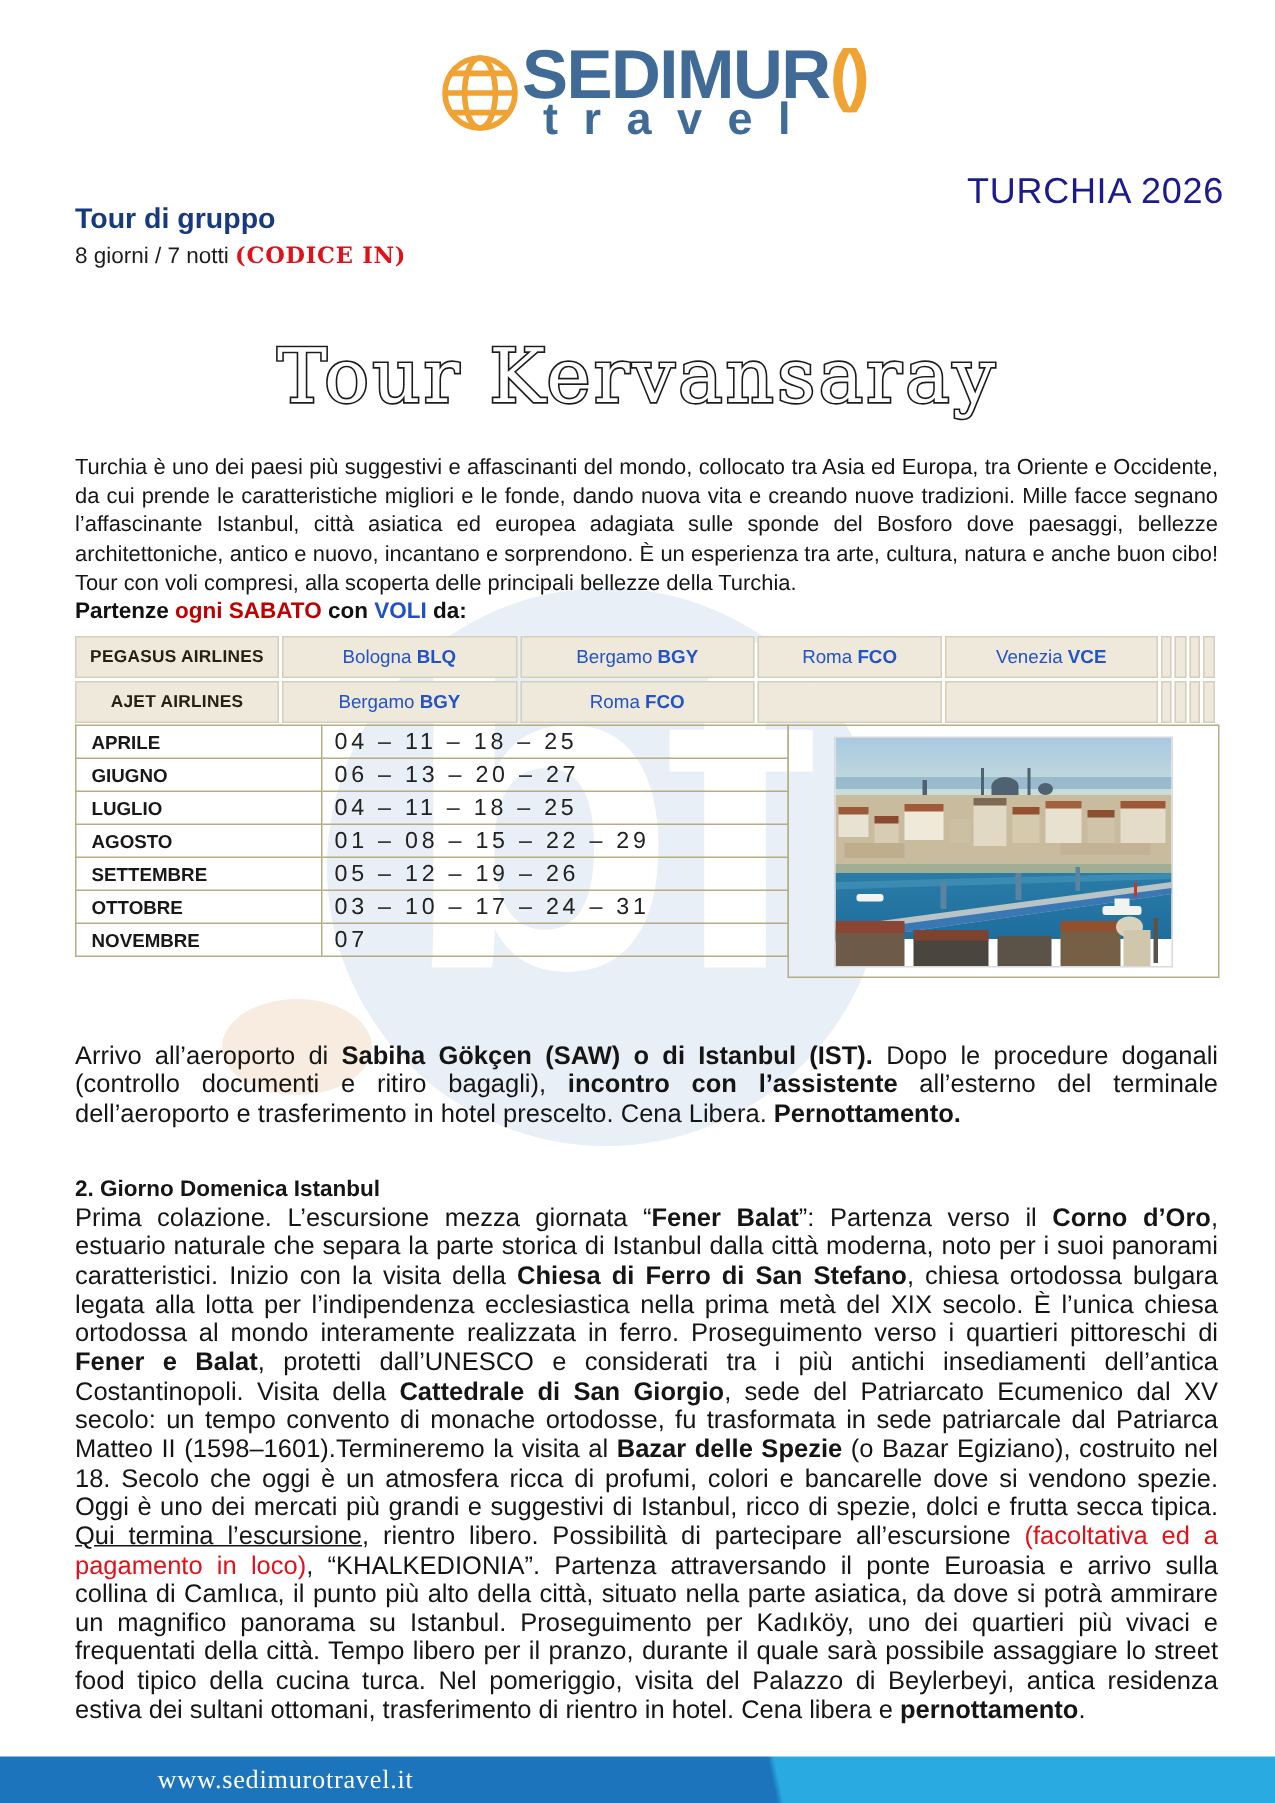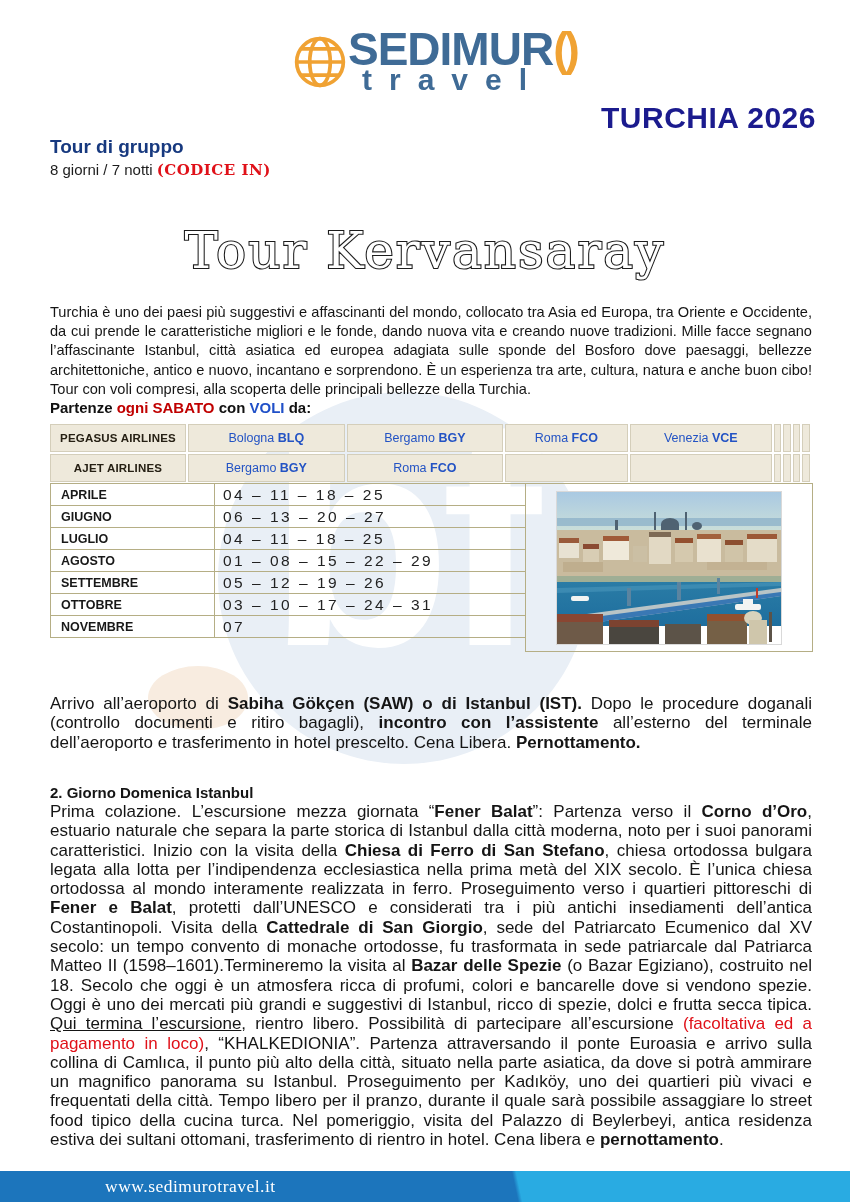--- a/index.html
+++ b/index.html
@@ -14,21 +14,21 @@
 
   .layer{position:absolute;z-index:1;left:0;top:0;width:850px;height:1202px;}
 
   
   .logo{position:absolute;left:292px;top:26px;display:flex;align-items:flex-start;}
   .globe{width:56px;height:56px;margin-top:8px;}
   .logo-txt{line-height:1;}
   .brand{font-size:46px;font-weight:bold;letter-spacing:-1px;color:var(--brandBlue);}
   .brand-paren{color:var(--orange);letter-spacing:-4px;font-weight:bold;}
   .travel{font-size:30px;font-weight:bold;color:var(--brandBlue);letter-spacing:17px;margin-top:-7px;margin-left:14px;}
-  .turchia{position:absolute;right:34px;top:101px;font-size:30px;font-weight:bold;color:var(--navy);letter-spacing:0.5px;}
+  .turchia{position:absolute;right:34px;top:114px;font-size:24px;font-weight:normal;color:var(--navy);letter-spacing:0.5px;}
 
   
   .group-title{position:absolute;left:50px;top:136px;font-size:19px;font-weight:bold;color:var(--groupBlue);}
   .subline{position:absolute;left:50px;top:161px;font-size:15px;color:#1c1c1c;}
   .code{font-family:"DejaVu Serif","Liberation Serif",serif;font-weight:bold;color:var(--red);letter-spacing:0.5px;}
   .tour-title-wrap{position:absolute;left:44px;top:218px;width:762px;text-align:center;}
 
   .intro-p{position:absolute;left:50px;top:288px;width:762px;font-size:14.6px;line-height:19.4px;color:#151515;text-align:justify;}
 
   

